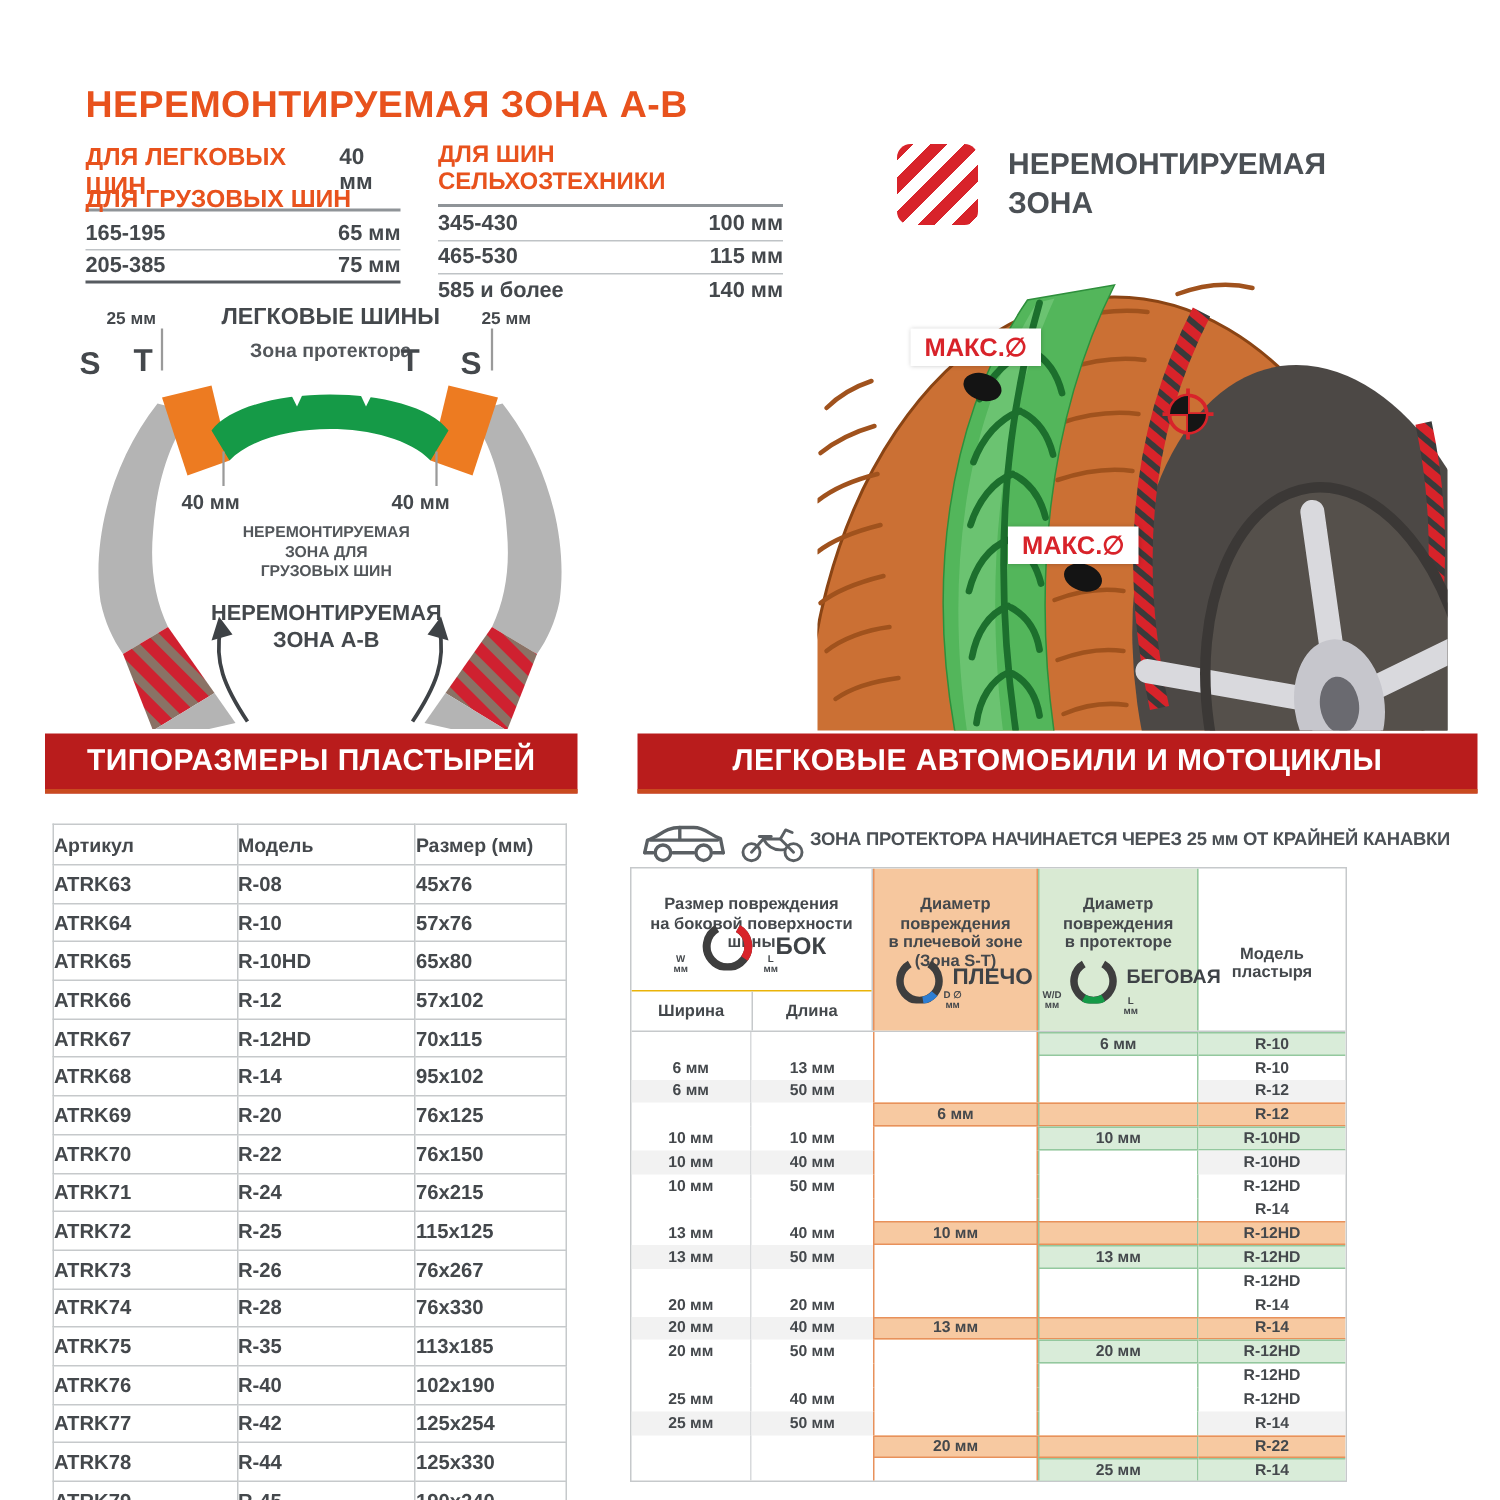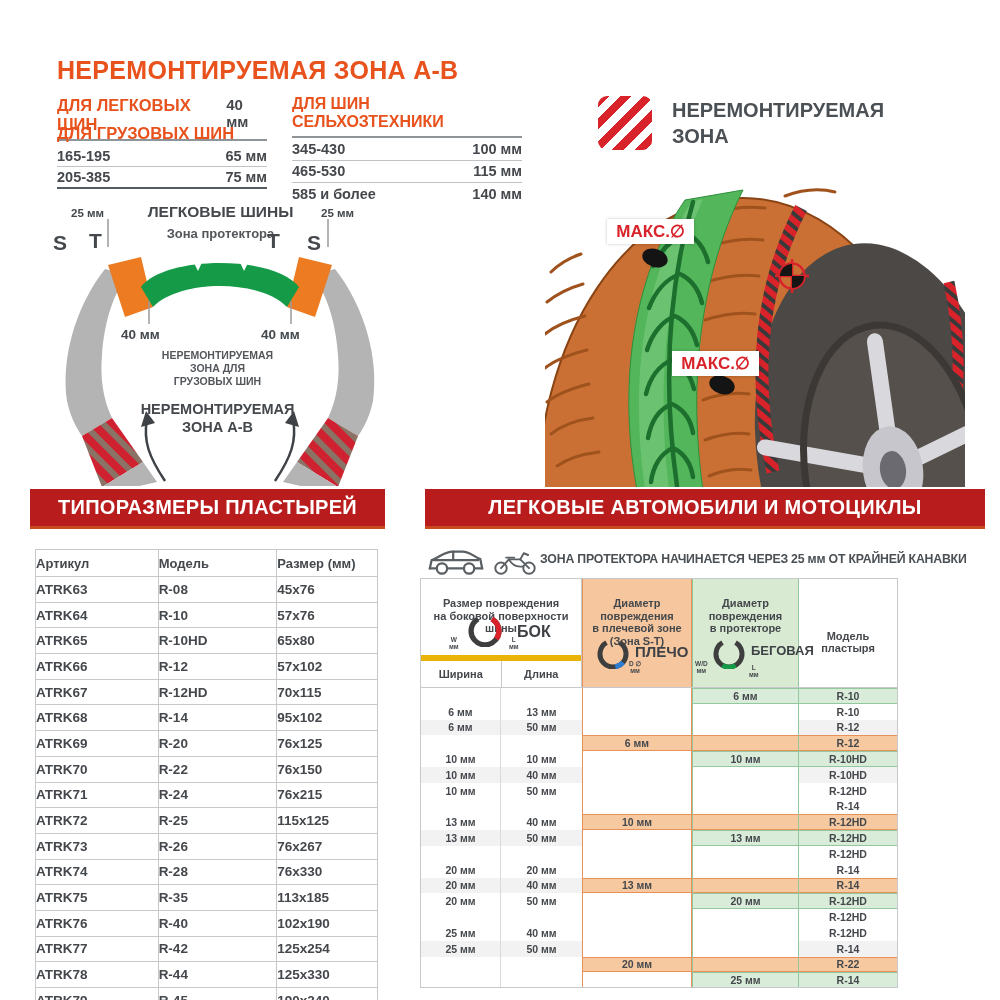--- a/index.html
+++ b/index.html
@@ -67,21 +67,21 @@
   #note-car{left:427px;top:545px}
   #note-moto{left:492px;top:548px}
   #note-text{left:540px;top:552px;width:448px;font-size:12.3px;letter-spacing:-.2px;color:#4b5055}
 
   
   #dmg{left:420px;top:578px;width:478px;height:410px;border:1.5px solid #c6c9cb;box-sizing:border-box;overflow:hidden;background:#fff}
   .dmg-head{display:flex;height:108px;border-bottom:1px solid #c6c9cb}
   .dh{box-sizing:border-box;position:relative}
   .dh1{width:161px;border-right:1px solid #c6c9cb;display:flex;flex-direction:column}
   .dh1-main{flex:1;position:relative;text-align:center}
-  .dh1-sub{height:26px;display:flex;border-top:6px solid #eab308}
+  .dh1-sub{height:26px;display:flex;border-top:1px solid #eab308}
   .dh1-sub .sub{flex:1;display:flex;align-items:center;justify-content:center;font-size:11px}
   .dh1-sub .sub:first-child{border-right:1px solid #c6c9cb}
   .dh2{width:110px;background:#F6C79E;border-left:1.5px solid #E8915B;border-right:1.5px solid #E8915B;text-align:center}
   .dh3{width:107px;background:#D9EAD3;border-left:1.5px solid #93C89E;border-right:1.5px solid #93C89E;text-align:center}
   .dh4{flex:1;display:flex;align-items:center;justify-content:center;text-align:center}
   .dh-title{font-size:11px;line-height:12.5px;margin-top:18px}
   .cicon-lab{position:absolute;font-size:6.5px;line-height:6.5px;text-align:center}
   .cicon-name{position:absolute;color:#3e4246}
 
   .drow{display:flex;height:15.8px}

